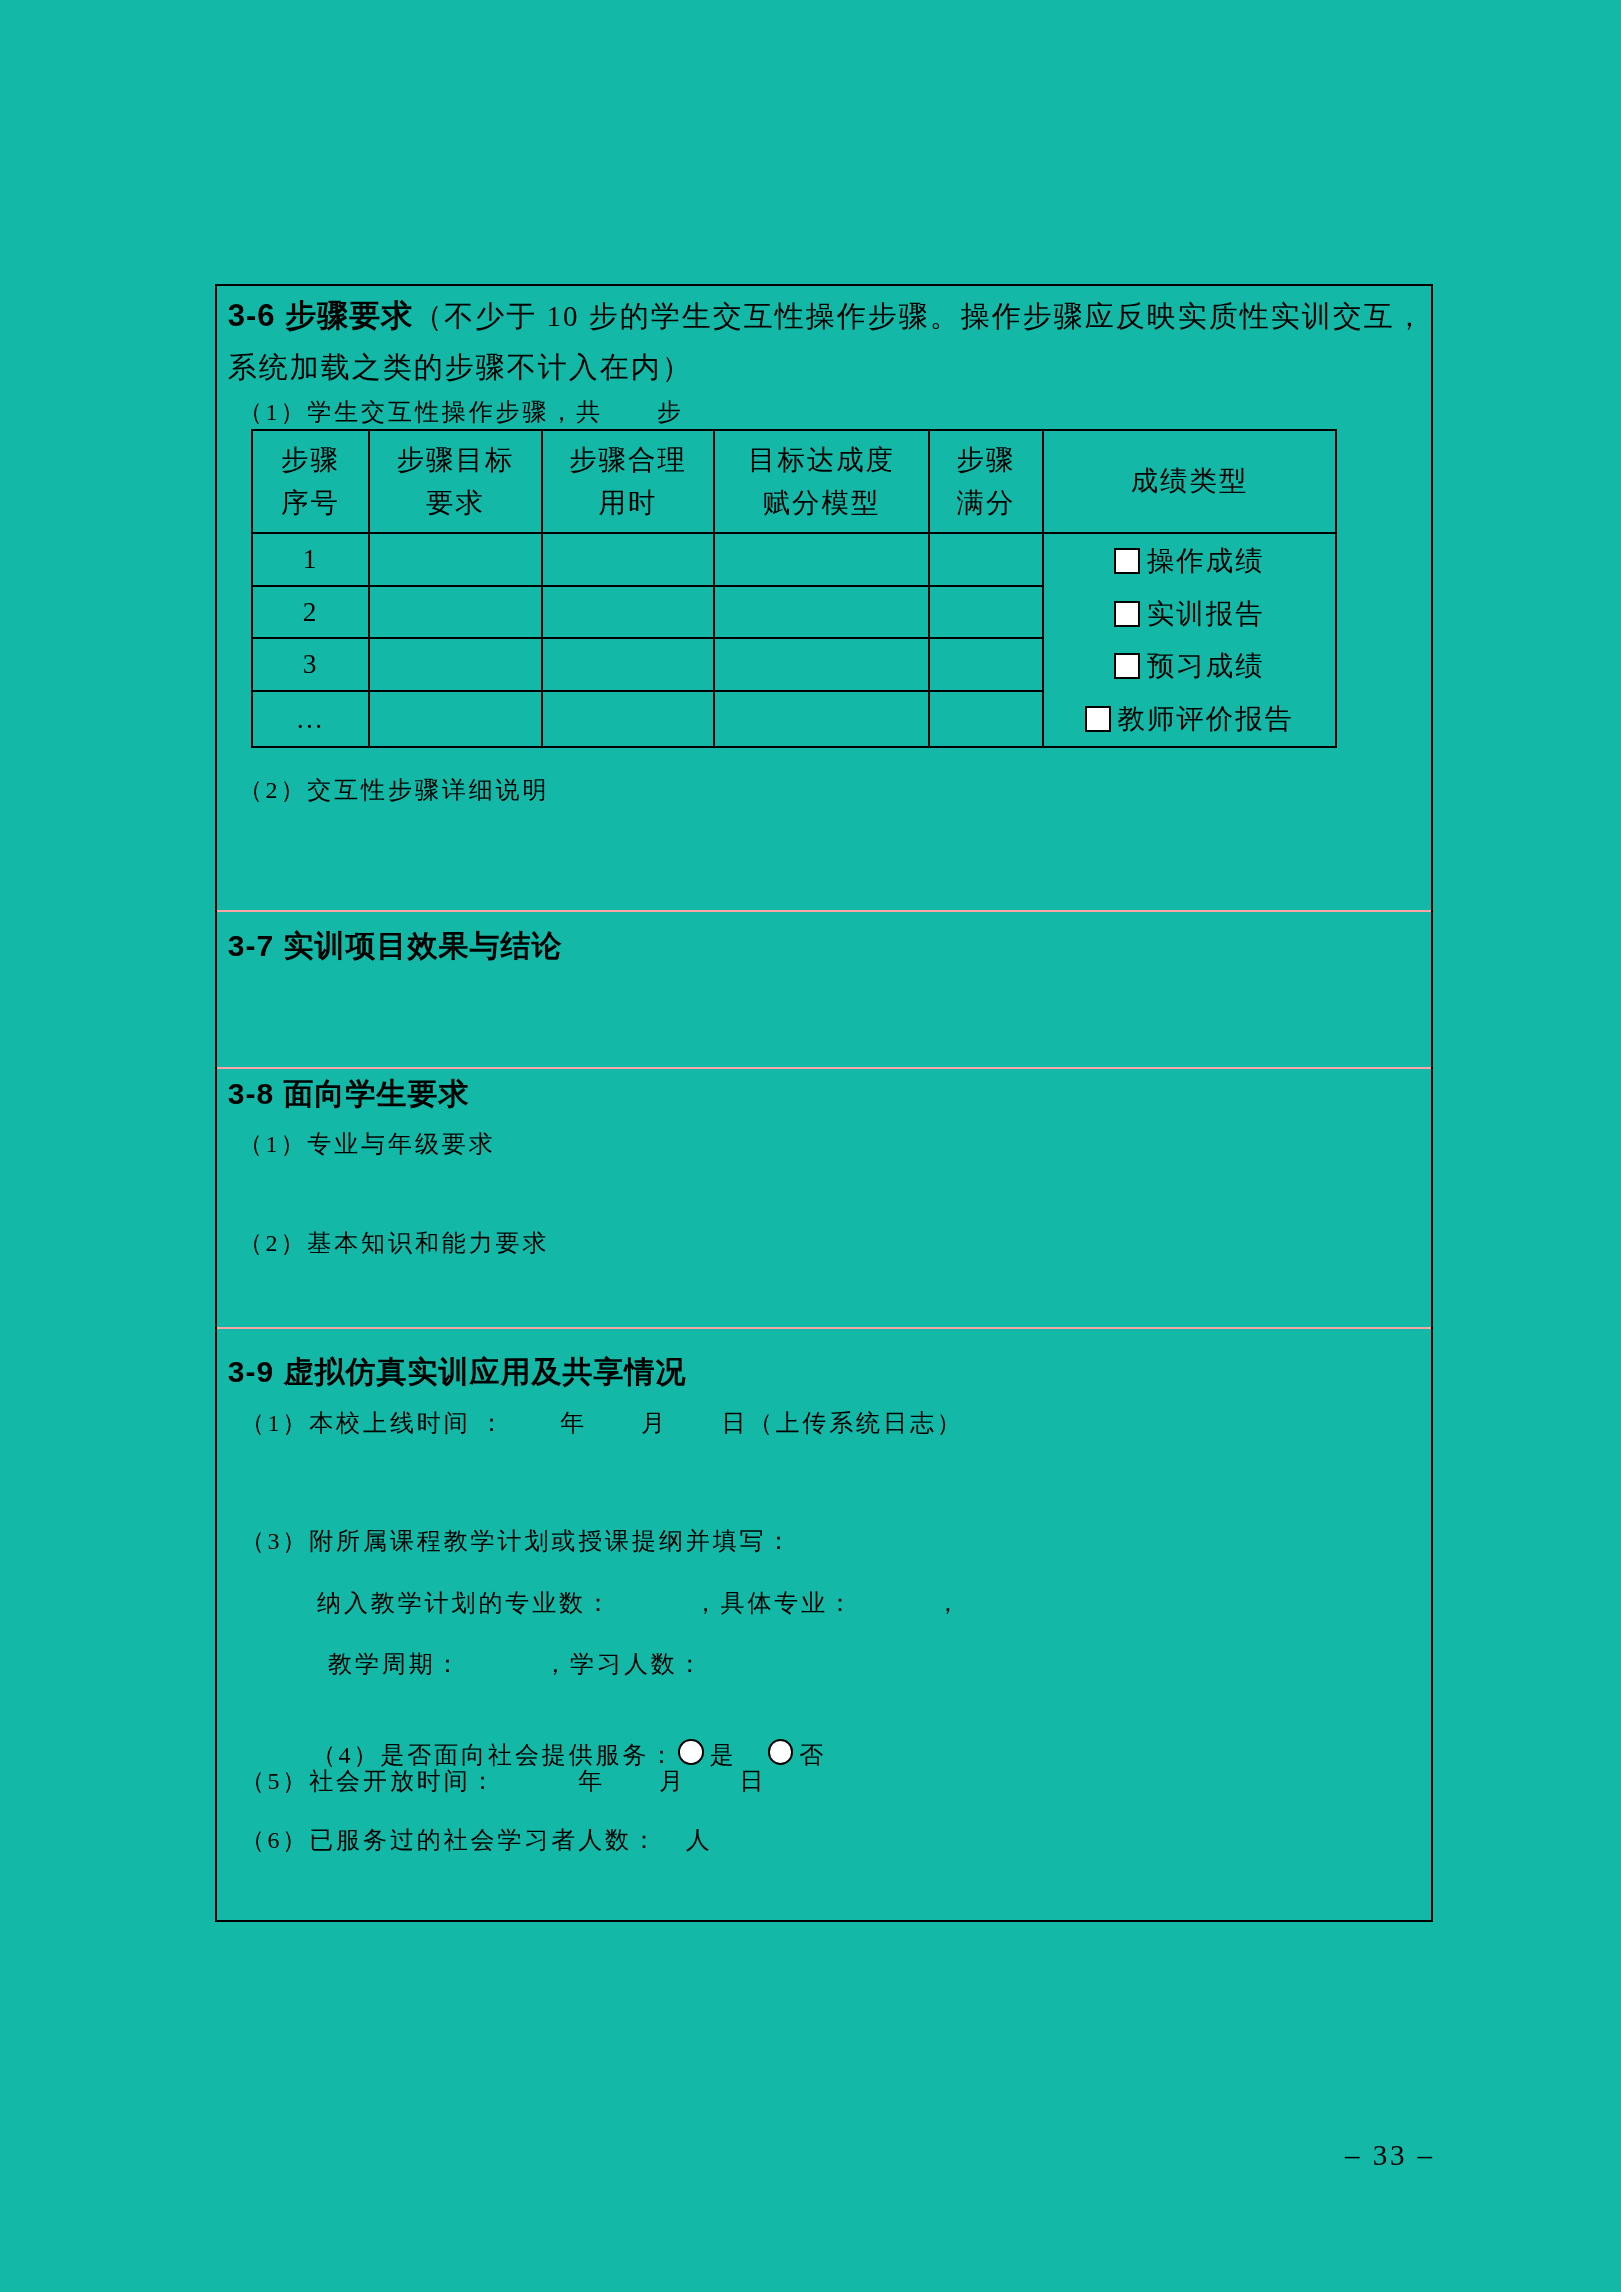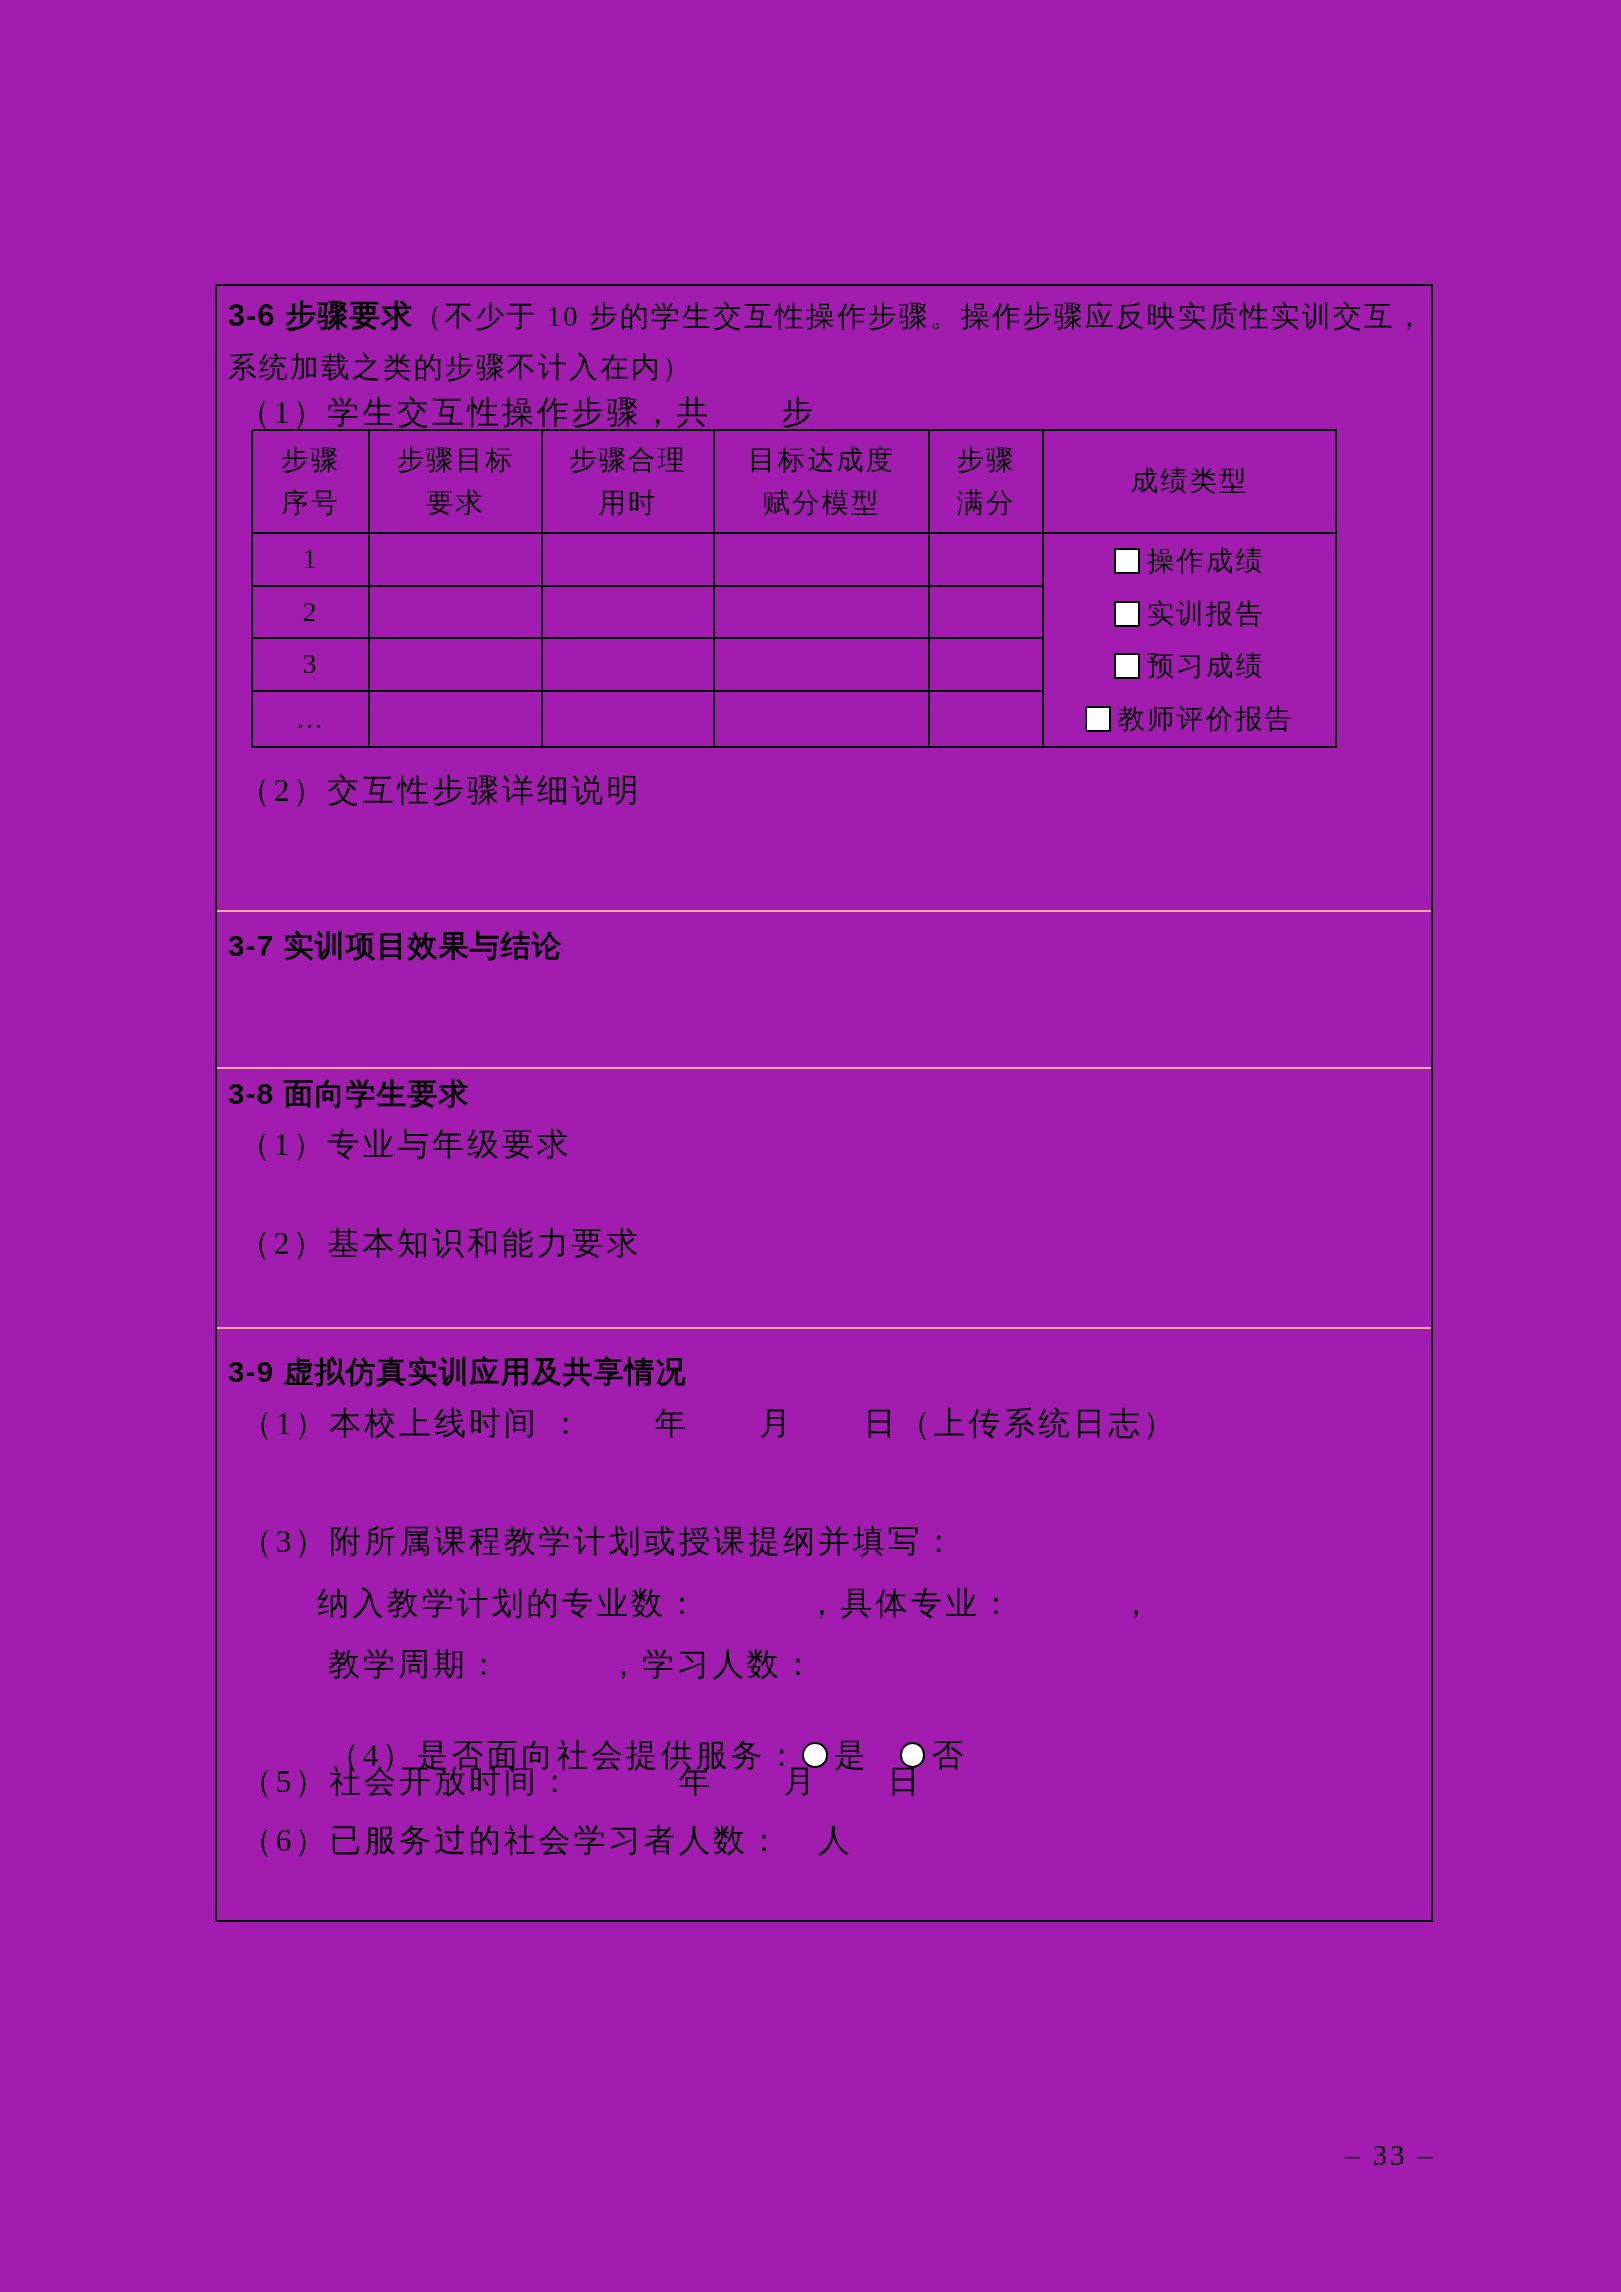--- a/index.html
+++ b/index.html
@@ -1,28 +1,28 @@
 <!DOCTYPE html>
 <html><head>
 <meta charset="utf-8">
 <style>
   html,body{margin:0;padding:0;background:#ffffff;}
   #page{
-    position:relative;width:1621px;height:2293px;background:#a21caf;
+    position:relative;width:1621px;height:2293px;background:#14b8a6;
     font-family:"Liberation Serif",serif;color:#000;overflow:hidden;
   }
   #main-box{
     position:absolute;left:215px;top:284px;width:1214px;height:1634px;
     border:2.9px solid #000;
   }
   .section{position:absolute;left:0;width:100%;box-sizing:border-box;}
   .section.bordered{border-top:2px solid #fca5a5;}
   .abs{position:absolute;}
   .body-text{
-    font-size:32px;line-height:33px;letter-spacing:2.9px;white-space:pre-wrap;
+    font-size:24px;line-height:33px;letter-spacing:2.9px;white-space:pre-wrap;
     font-family:"Liberation Serif",serif;
   }
   .heading{
     font-family:"Liberation Sans",sans-serif;font-weight:bold;
     font-size:30px;letter-spacing:1px;
   }
   .para{
     font-size:29px;line-height:51px;letter-spacing:2px;text-align:justify;
     font-family:"Liberation Serif",serif;
   }

